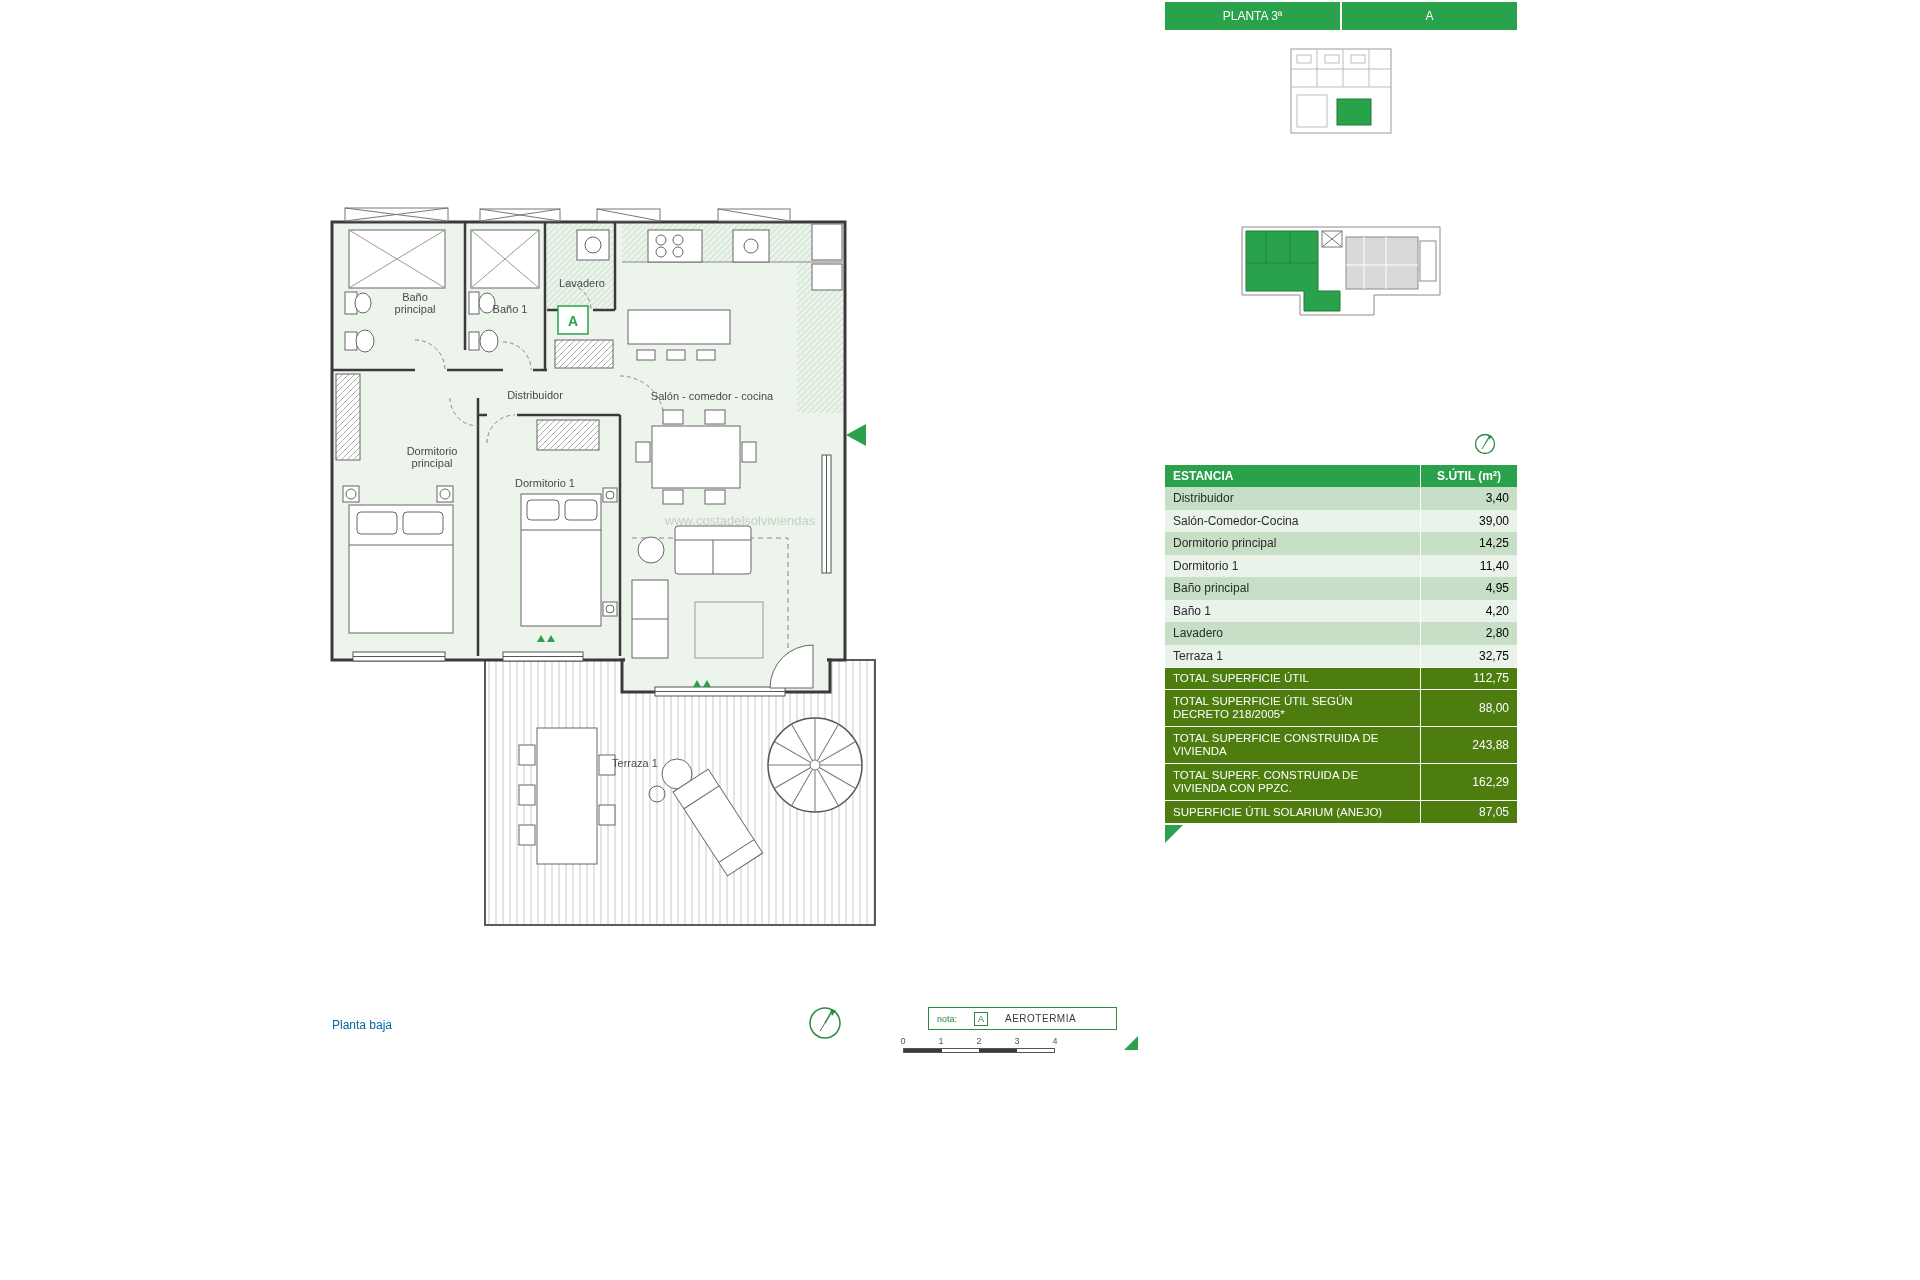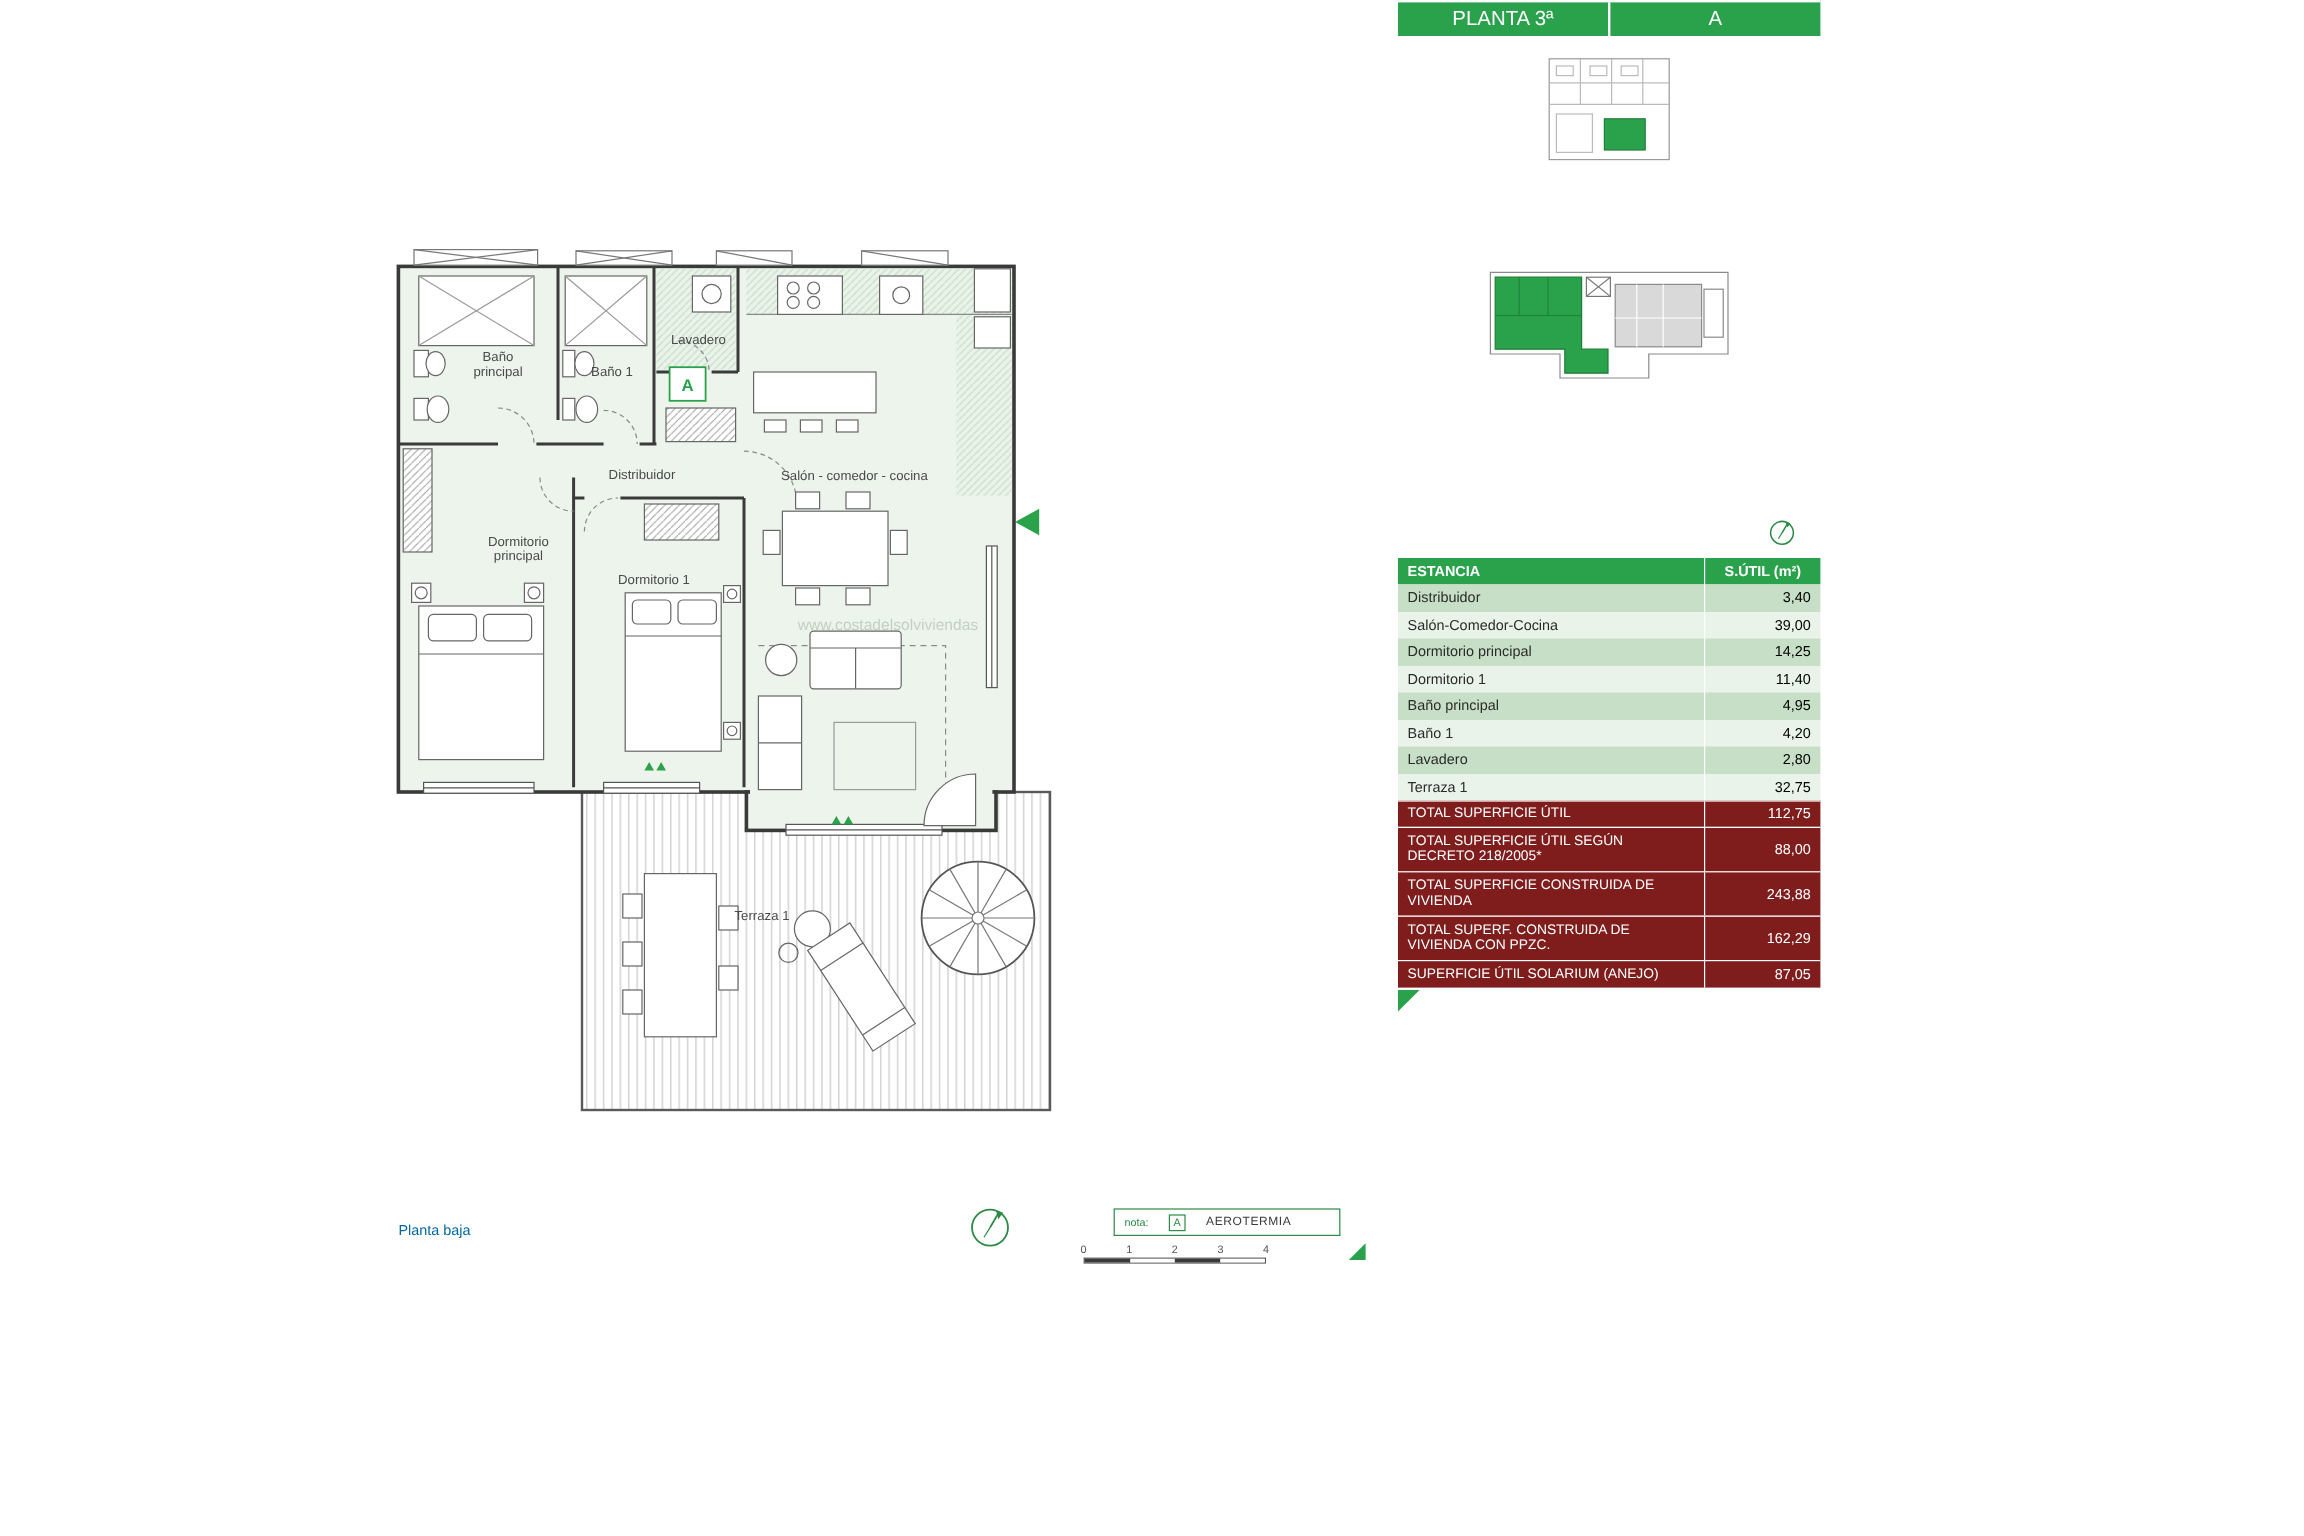--- a/index.html
+++ b/index.html
@@ -40,36 +40,36 @@
   .scale-arrow {
     position: absolute; left: 1124px; top: 1036px; width: 0; height: 0;
     border-bottom: 14px solid #2aa24b; border-left: 14px solid transparent;
   }
 
   
   .side-panel { position: absolute; left: 1165px; top: 0; width: 352px; height: 860px; background: #fff; }
   .panel-header { height: 97px; background: #2aa24b; display: flex; align-items: center; justify-content: center; }
   .panel-title { color: #fff; font-size: 27px; font-weight: bold; letter-spacing: 1px; margin: 0; }
   .panel-sub { display: flex; height: 30px; background: #2aa24b; border-top: 2px solid #fff; }
-  .panel-sub .cell { flex: 1; display: flex; align-items: center; justify-content: center; color: #fff; font-size: 17px; }
+  .panel-sub .cell { flex: 1; display: flex; align-items: center; justify-content: center; color: #fff; font-size: 12px; }
   .panel-sub .cell + .cell { border-left: 2px solid #fff; }
   .overview1 { display: flex; justify-content: center; margin-top: 13px; }
   .overview2 { display: flex; justify-content: center; margin-top: 50px; }
   .panel-compass { position: absolute; top: 432px; right: 20px; }
 
   .areas-table { position: absolute; top: 465px; left: 0; width: 352px; font-size: 12px; }
   .row { display: flex; height: 22.5px; align-items: stretch; }
   .row .lbl { flex: 1; display: flex; align-items: center; padding-left: 8px; color: #2b2b2b; }
   .row .val { width: 97px; display: flex; align-items: center; justify-content: flex-end; padding-right: 8px; border-left: 1px solid #fff; }
   .row.medium { background: #c6dfc6; }
   .row.light  { background: #eaf3ea; }
   .row.head { background: #2aa24b; height: 22px; font-weight: bold; }
   .row.head .lbl, .row.head .val { color: #fff; }
   .row.head .val { justify-content: center; padding-right: 0; }
-  .row.total { background: #7f1d1d; border-top: 1px solid #fff; font-size: 11.5px; line-height: 13px; }
+  .row.total { background: #4d7c0f; border-top: 1px solid #fff; font-size: 11.5px; line-height: 13px; }
   .row.total .lbl { color: #fff; padding: 3px 4px 3px 8px; }
   .row.total .val { color: #fff; font-size: 12px; }
   .h22 { height: 22px; } .h37 { height: 37px; gap: 21px; } .h25 { height: 23px; }
   .panel-fold {
     position: absolute; top: 825px; left: 0; width: 0; height: 0;
     border-top: 18px solid #2aa24b; border-right: 18px solid transparent;
   }
 </style>
 </head>
 <body>

